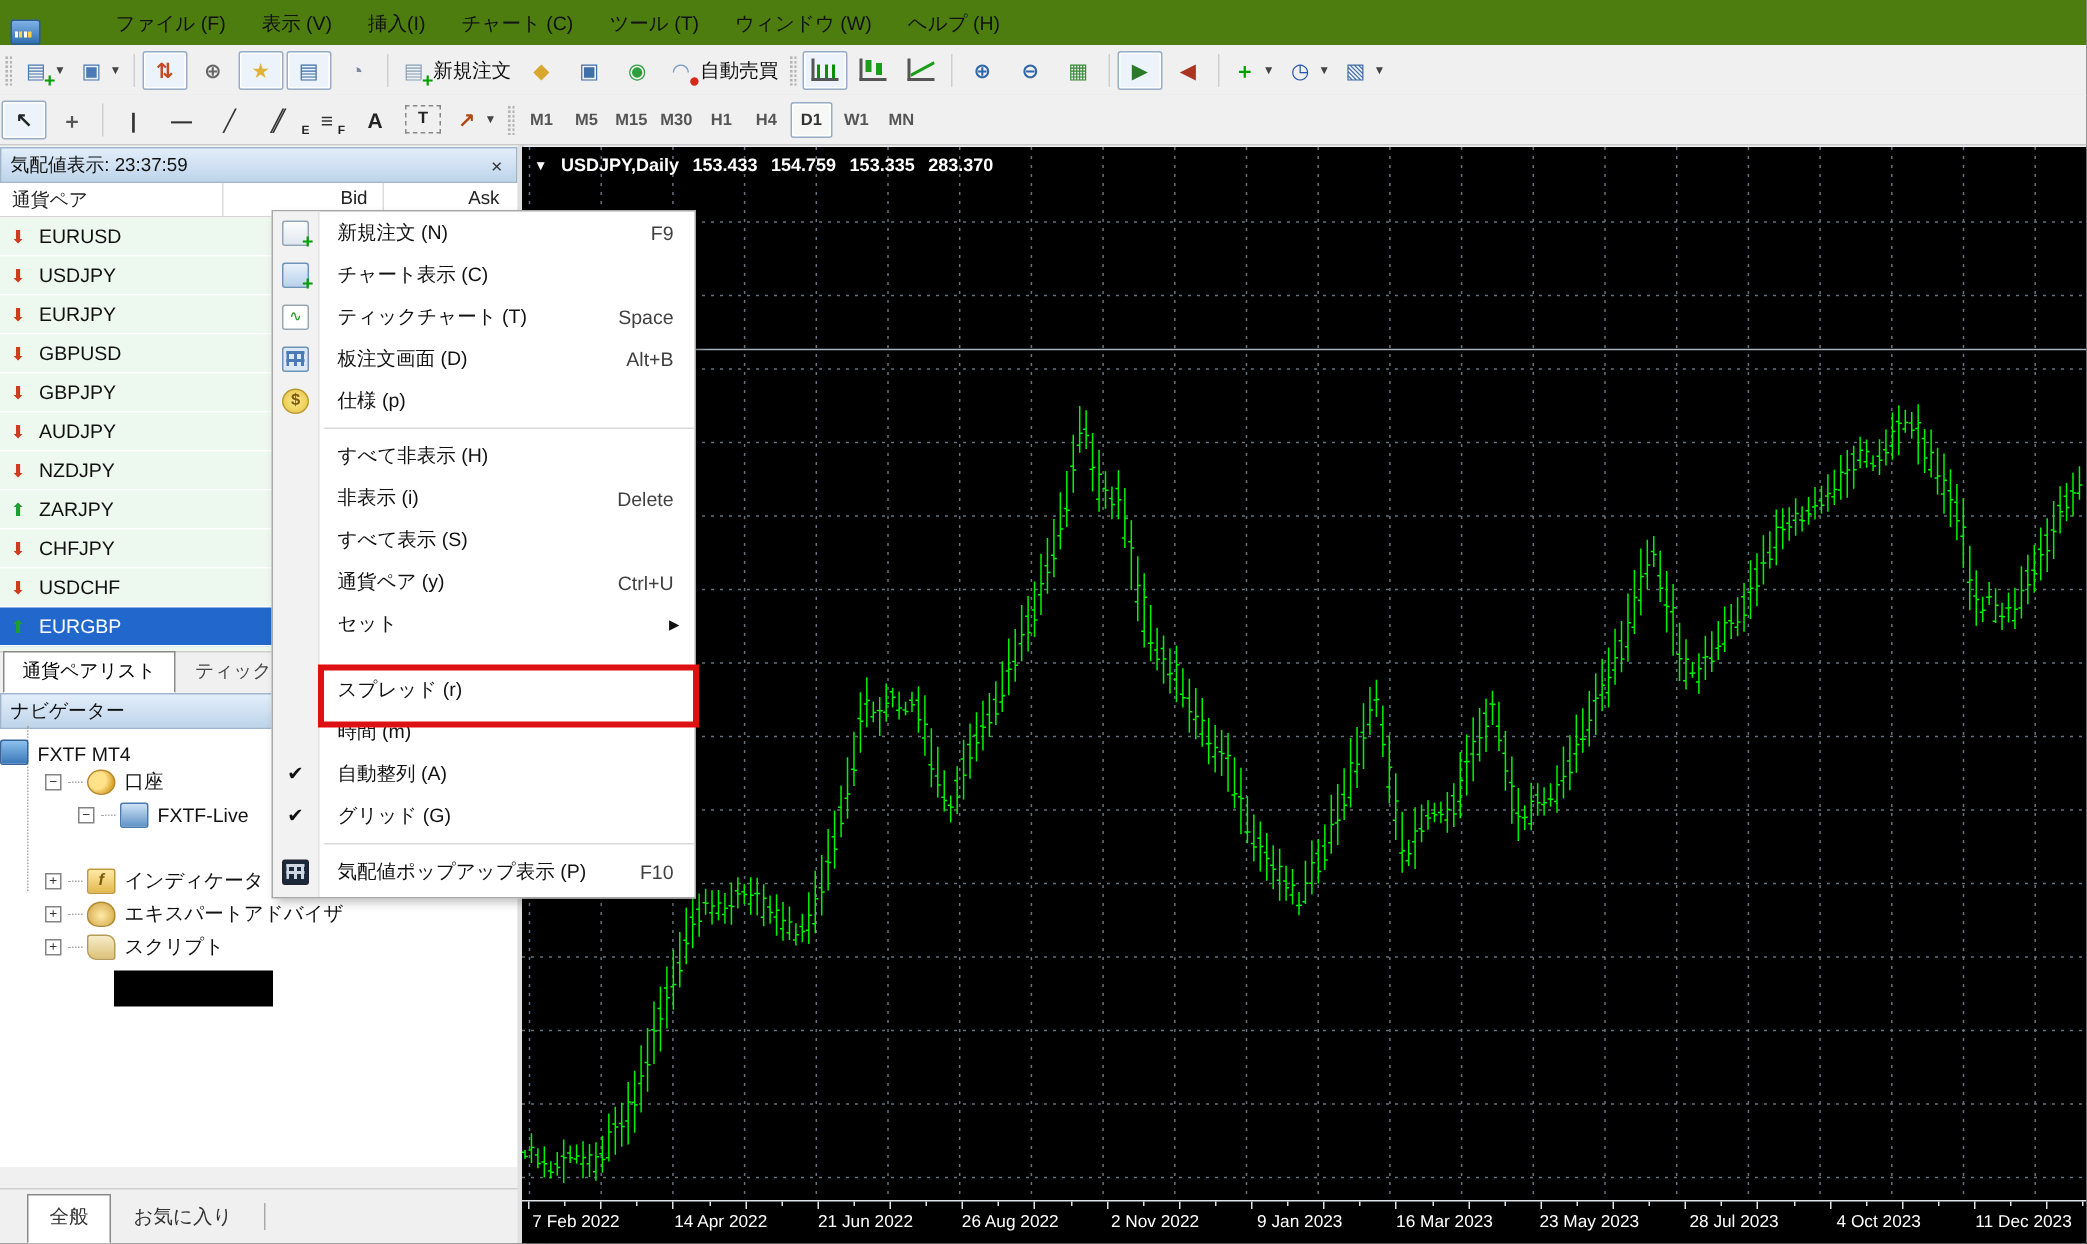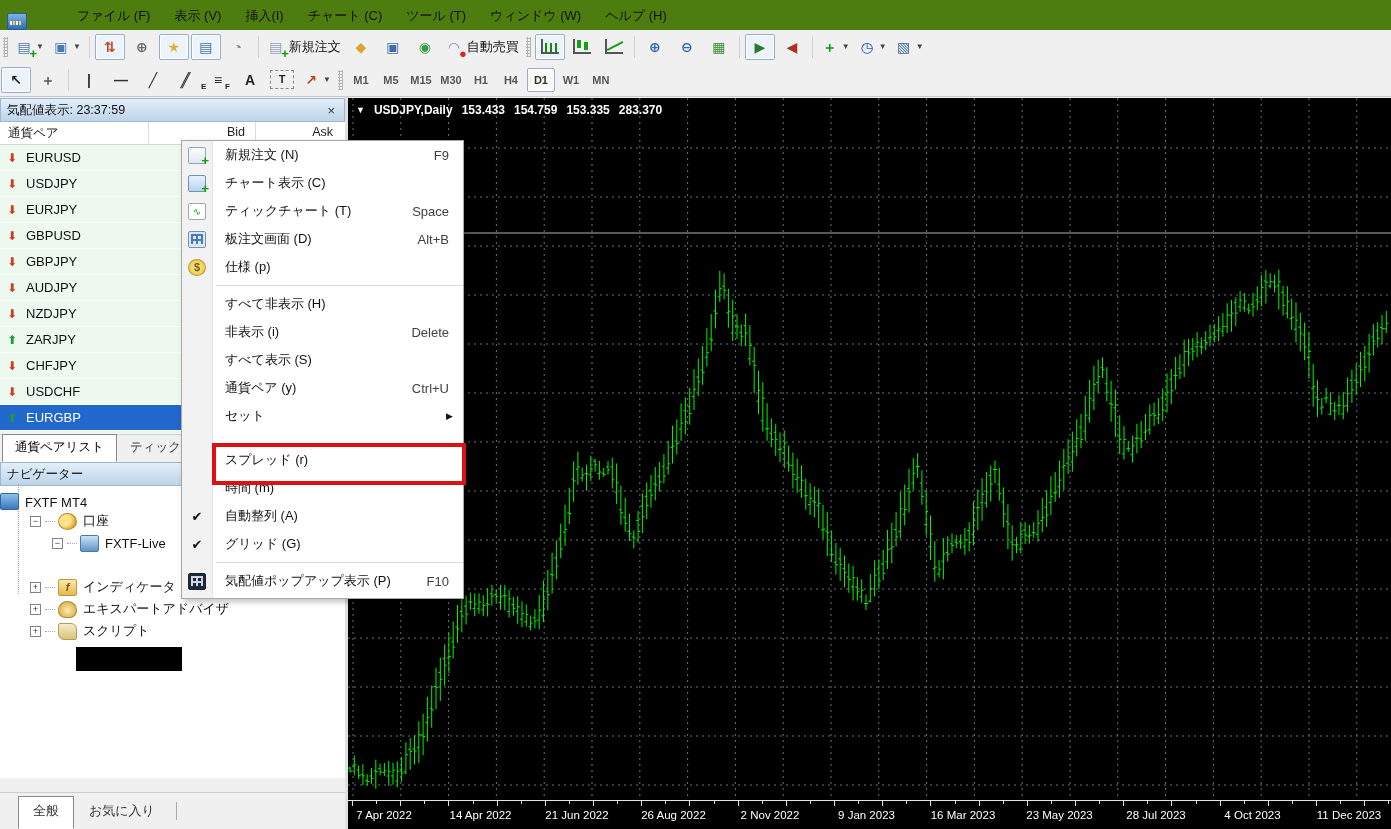--- a/index.html
+++ b/index.html
@@ -446,21 +446,21 @@
         <span class="xtick" style="left: 823.4px; height: 5px;"></span>
         <span class="xtick" style="left: 847.5px; height: 3px;"></span>
         <span class="xtick" style="left: 871.6px; height: 5px;"></span>
         <span class="xtick" style="left: 895.7px; height: 3px;"></span>
         <span class="xtick" style="left: 919.8px; height: 5px;"></span>
         <span class="xtick" style="left: 943.9px; height: 3px;"></span>
         <span class="xtick" style="left: 968px; height: 5px;"></span>
         <span class="xtick" style="left: 992.1px; height: 3px;"></span>
         <span class="xtick" style="left: 1016.2px; height: 5px;"></span>
         <span class="xtick" style="left: 1040.3px; height: 3px;"></span>
-        <span class="xlabel" style="left: 36px;">7 Apr 2022</span>
+        <span class="xlabel" style="left: 36px;">7 Feb 2022</span>
         <span class="xlabel" style="left: 132.5px;">14 Apr 2022</span>
         <span class="xlabel" style="left: 229px;">21 Jun 2022</span>
         <span class="xlabel" style="left: 325.5px;">26 Aug 2022</span>
         <span class="xlabel" style="left: 422px;">2 Nov 2022</span>
         <span class="xlabel" style="left: 518.5px;">9 Jan 2023</span>
         <span class="xlabel" style="left: 615px;">16 Mar 2023</span>
         <span class="xlabel" style="left: 711.5px;">23 May 2023</span>
         <span class="xlabel" style="left: 808px;">28 Jul 2023</span>
         <span class="xlabel" style="left: 904.5px;">4 Oct 2023</span>
         <span class="xlabel" style="left: 1001px;">11 Dec 2023</span>

